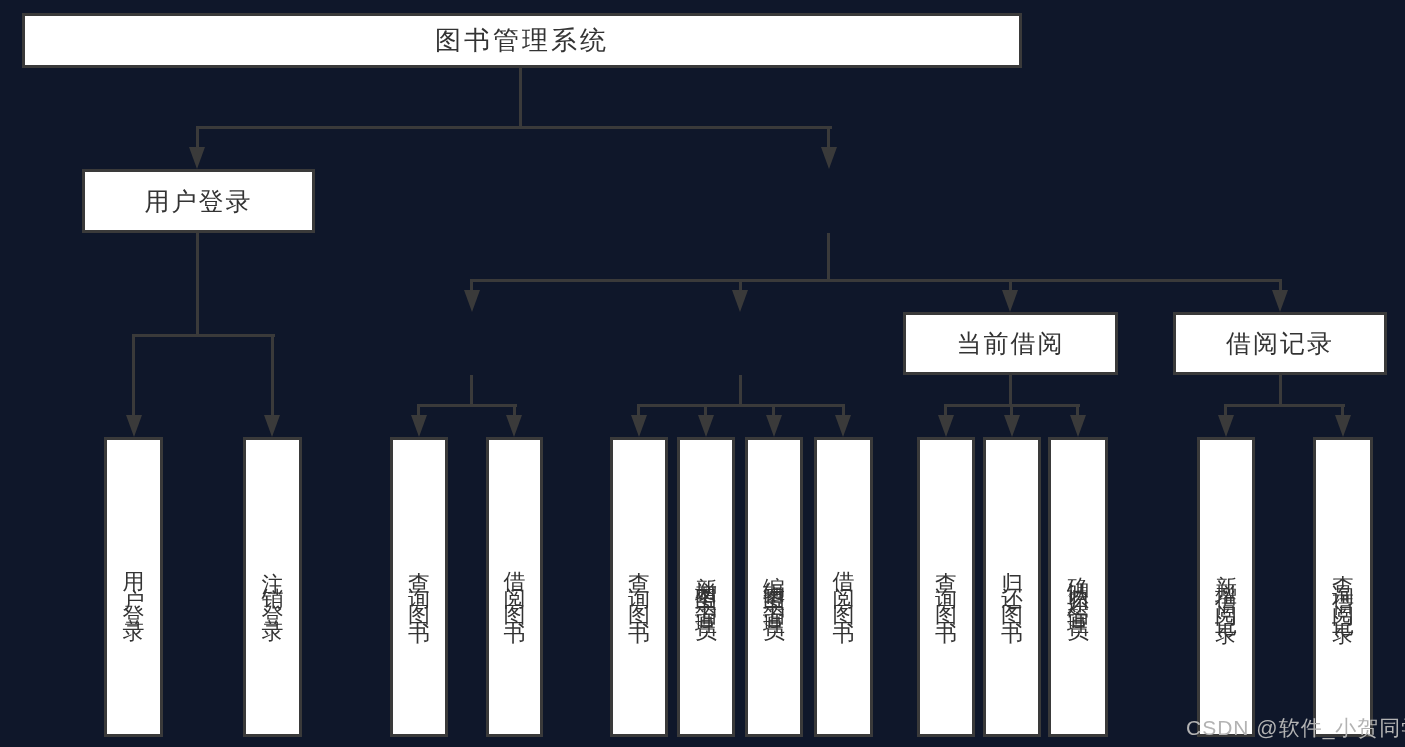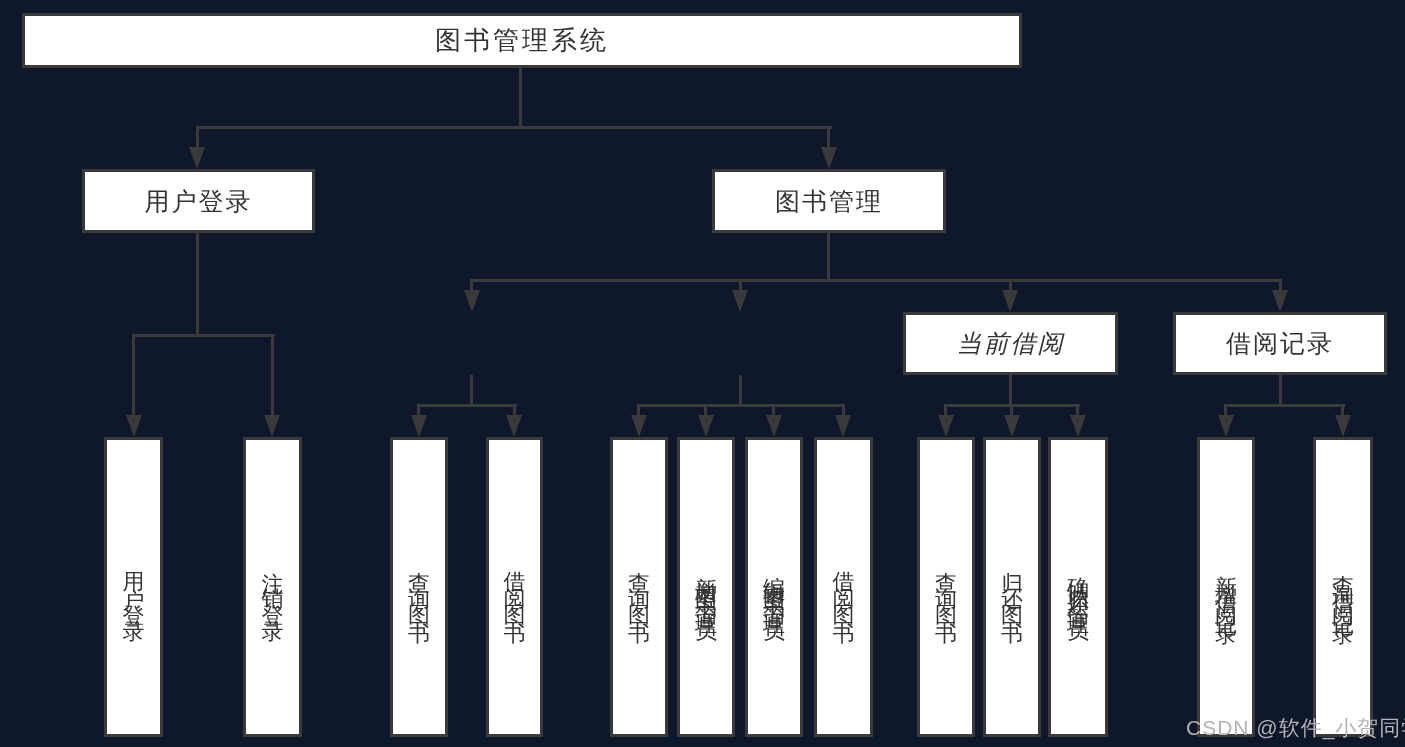--- a/index.html
+++ b/index.html
@@ -53,25 +53,22 @@
 
 <div id="stage">
 
   <div class="box" style="left:22px;top:13px;width:1000px;height:55px;">
     <span class="root-label">图书管理系统</span>
   </div>
 
   <div class="box" style="left:82px;top:169px;width:233px;height:64px;">
     <span class="hlabel">用户登录</span>
   </div>
-  <div class="box" style="left:712px;top:169px;width:234px;height:64px;">
-    <span class="hlabel">图书管理</span>
-  </div>
 
-  <div class="box" style="left:903px;top:312px;width:215px;height:63px;font-style:italic;">
+  <div class="box" style="left:903px;top:312px;width:215px;height:63px;">
     <span class="hlabel">当前借阅</span>
   </div>
   <div class="box" style="left:1173px;top:312px;width:214px;height:63px;text-align:center;">
     <span class="hlabel">借阅记录</span>
   </div>
 
   <div class="box leaf" style="left:104px;width:59px;">
     <span class="vlabel sp-wide">用户登录</span>
   </div>
   <div class="box leaf" style="left:243px;width:59px;">

